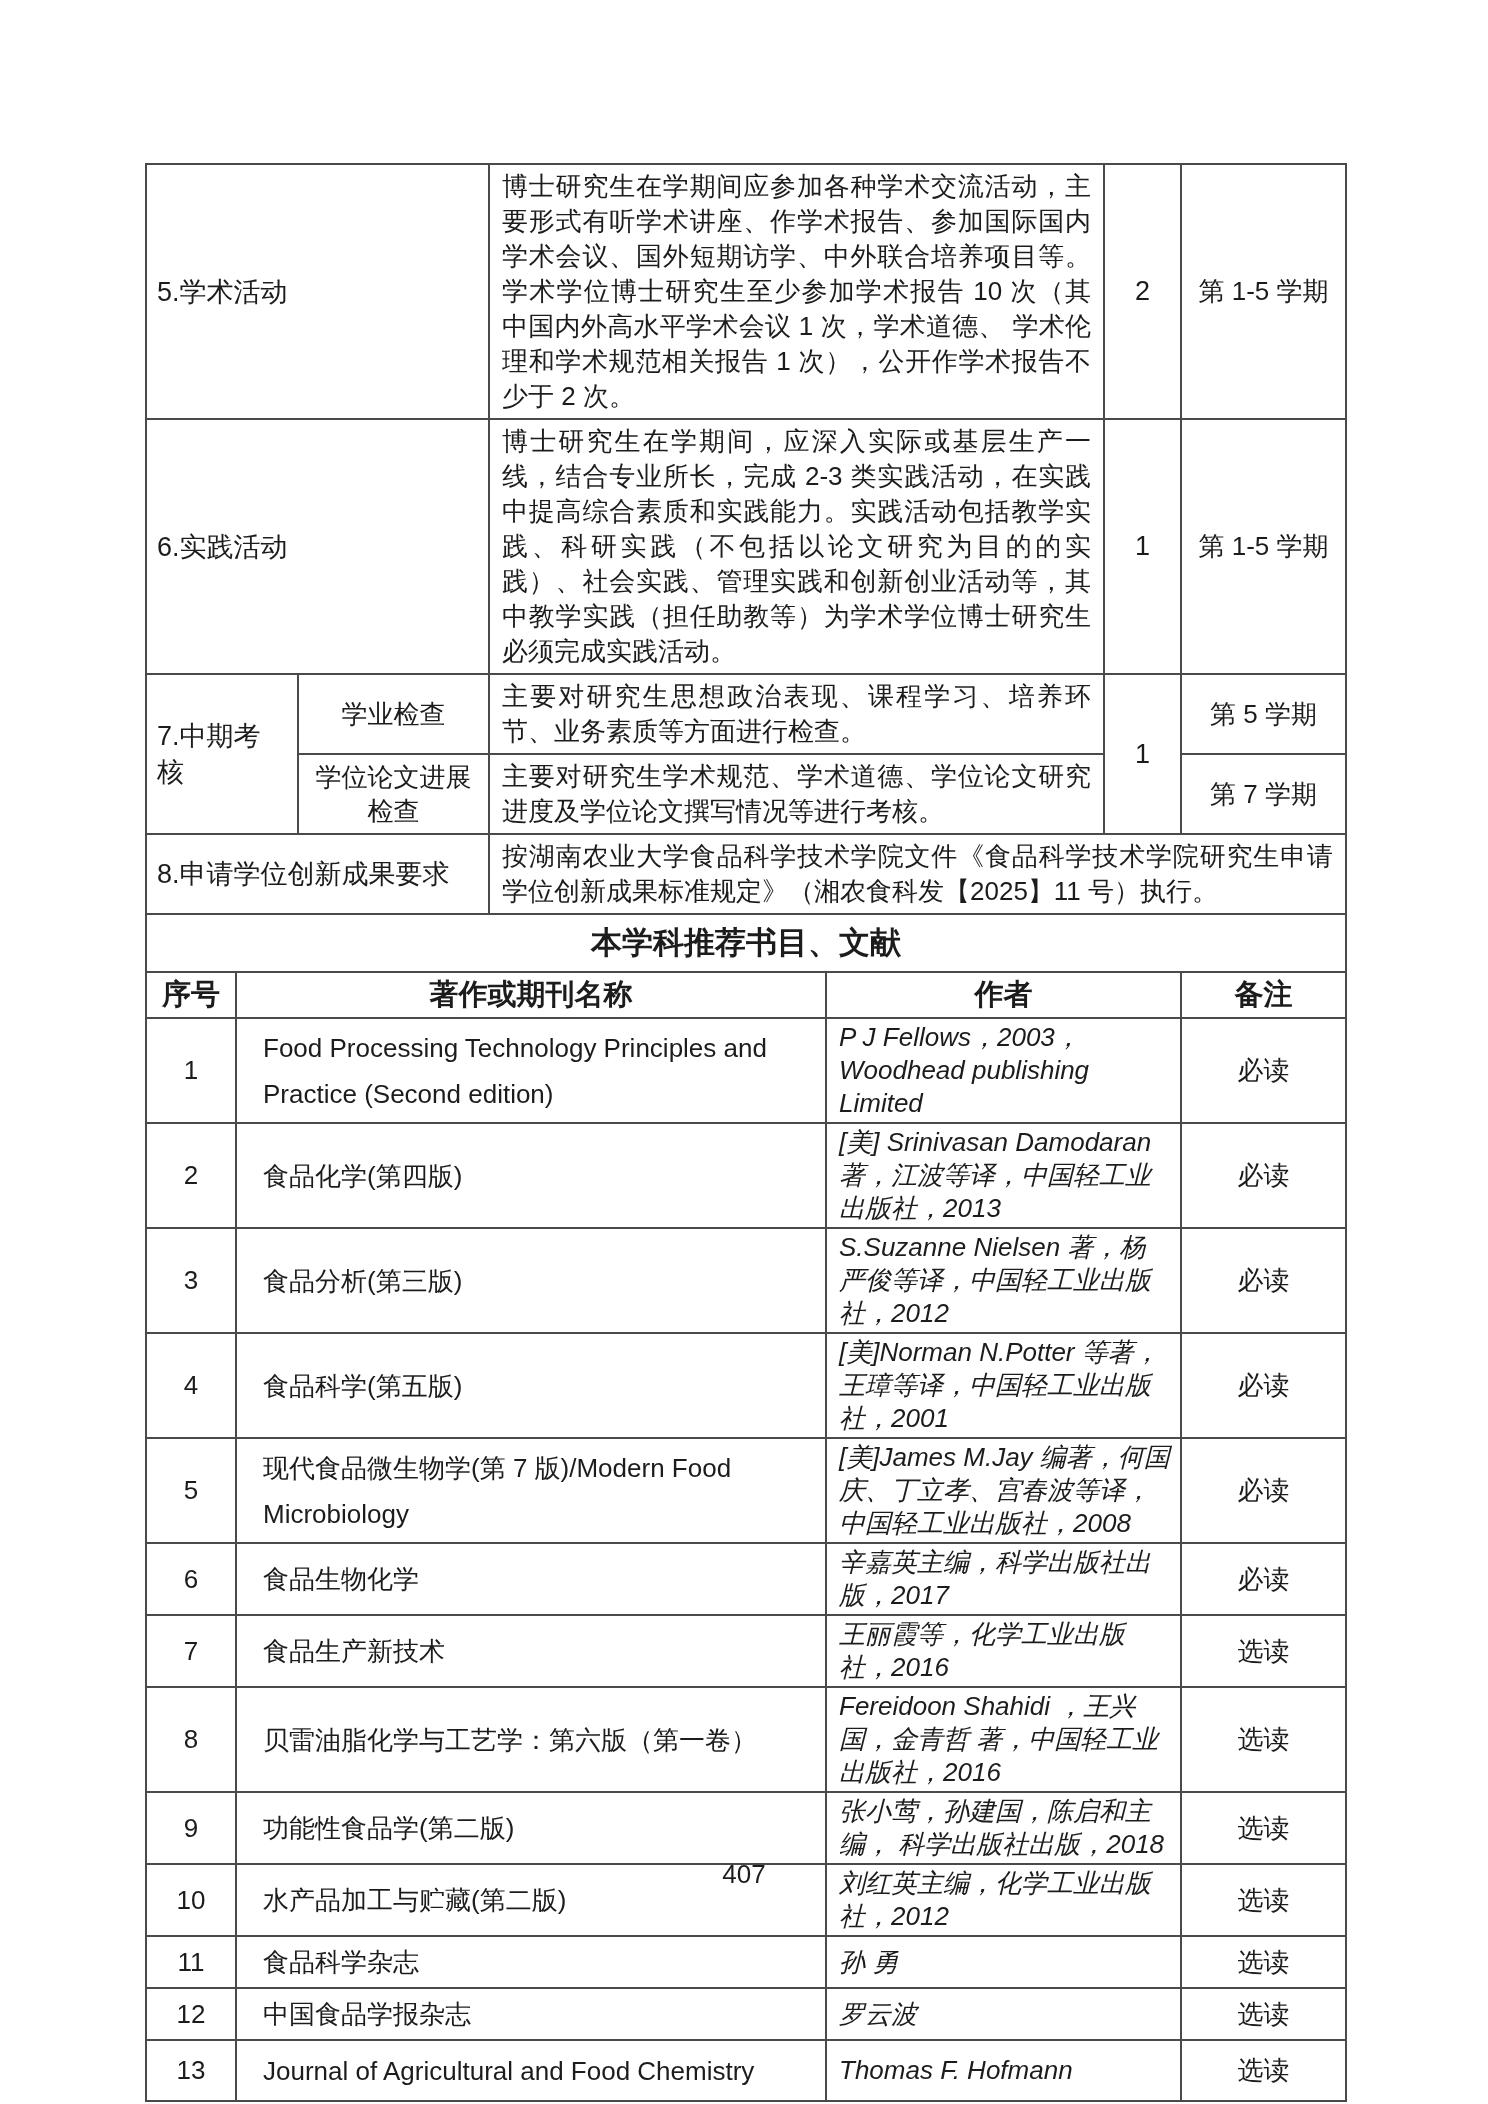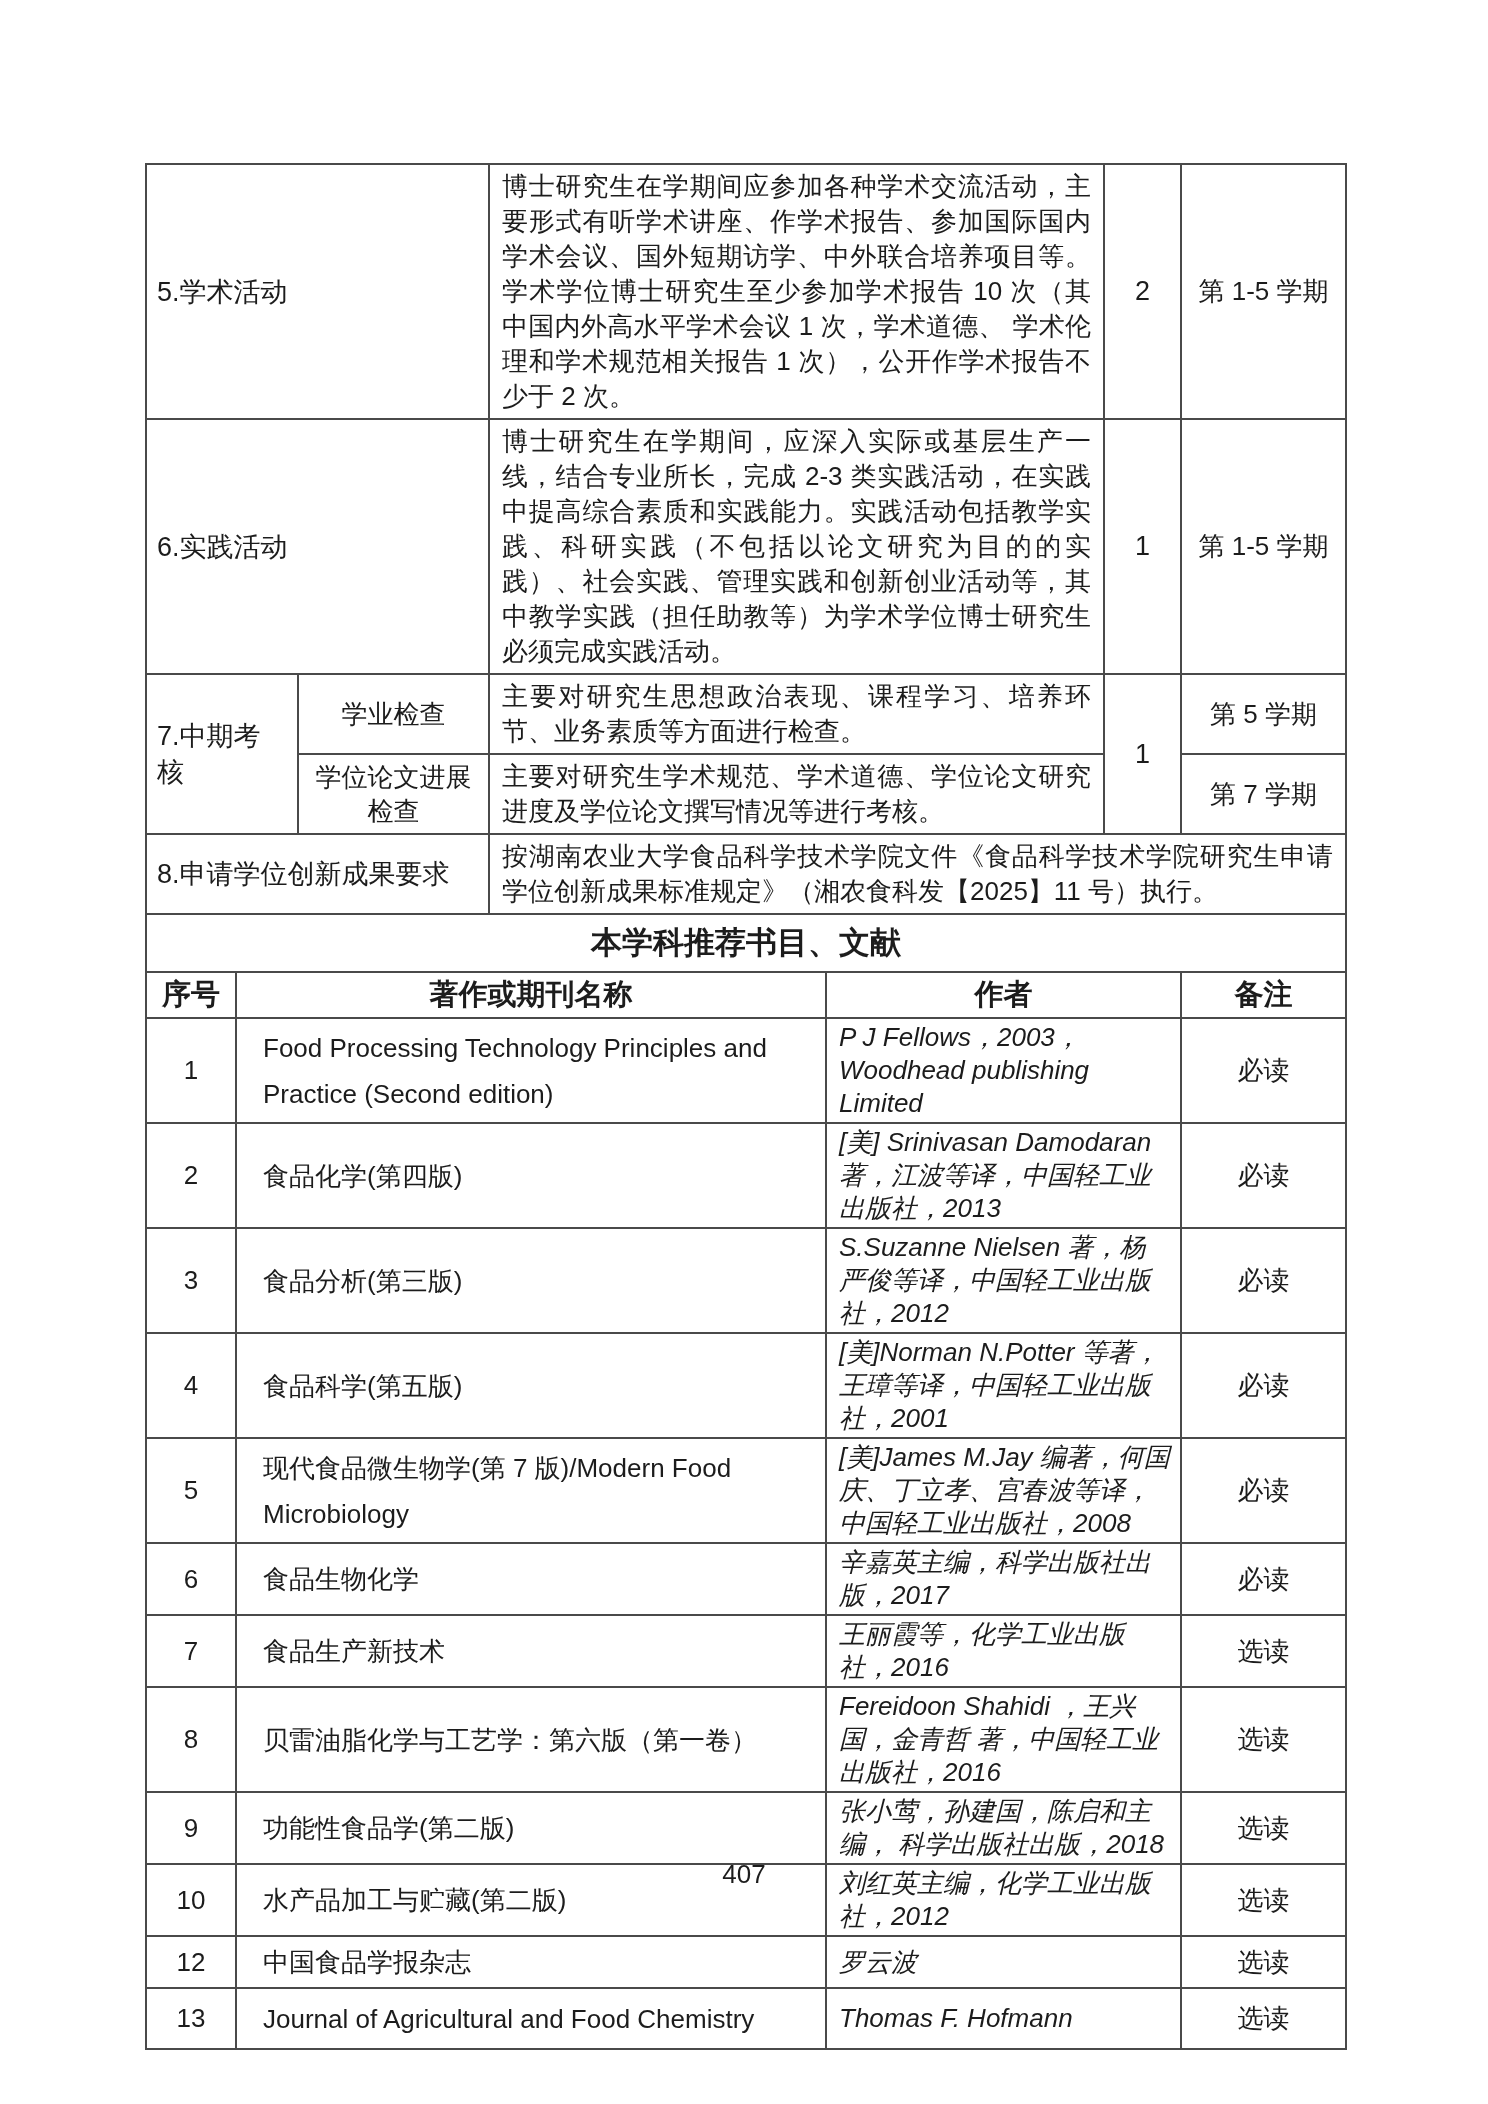--- a/index.html
+++ b/index.html
@@ -199,20 +199,26 @@
     <td class="book-title">功能性食品学(第二版)</td>
     <td class="book-author">张小莺，孙建国，陈启和主编， 科学出版社出版，2018</td>
     <td class="book-note">选读</td>
   </tr>
         <tr style="height: 65px;">
     <td class="book-no">10</td>
     <td class="book-title">水产品加工与贮藏(第二版)</td>
     <td class="book-author">刘红英主编，化学工业出版社，2012</td>
     <td class="book-note">选读</td>
   </tr>
+        <tr style="height: 49px;">
+    <td class="book-no">11</td>
+    <td class="book-title">食品科学杂志</td>
+    <td class="book-author">孙  勇</td>
+    <td class="book-note">选读</td>
+  </tr>
         <tr style="height: 36px;">
     <td class="book-no">12</td>
     <td class="book-title">中国食品学报杂志</td>
     <td class="book-author">罗云波</td>
     <td class="book-note">选读</td>
   </tr>
         <tr style="height: 61px;">
     <td class="book-no">13</td>
     <td class="book-title">Journal of Agricultural and Food Chemistry</td>
     <td class="book-author">Thomas F. Hofmann</td>

